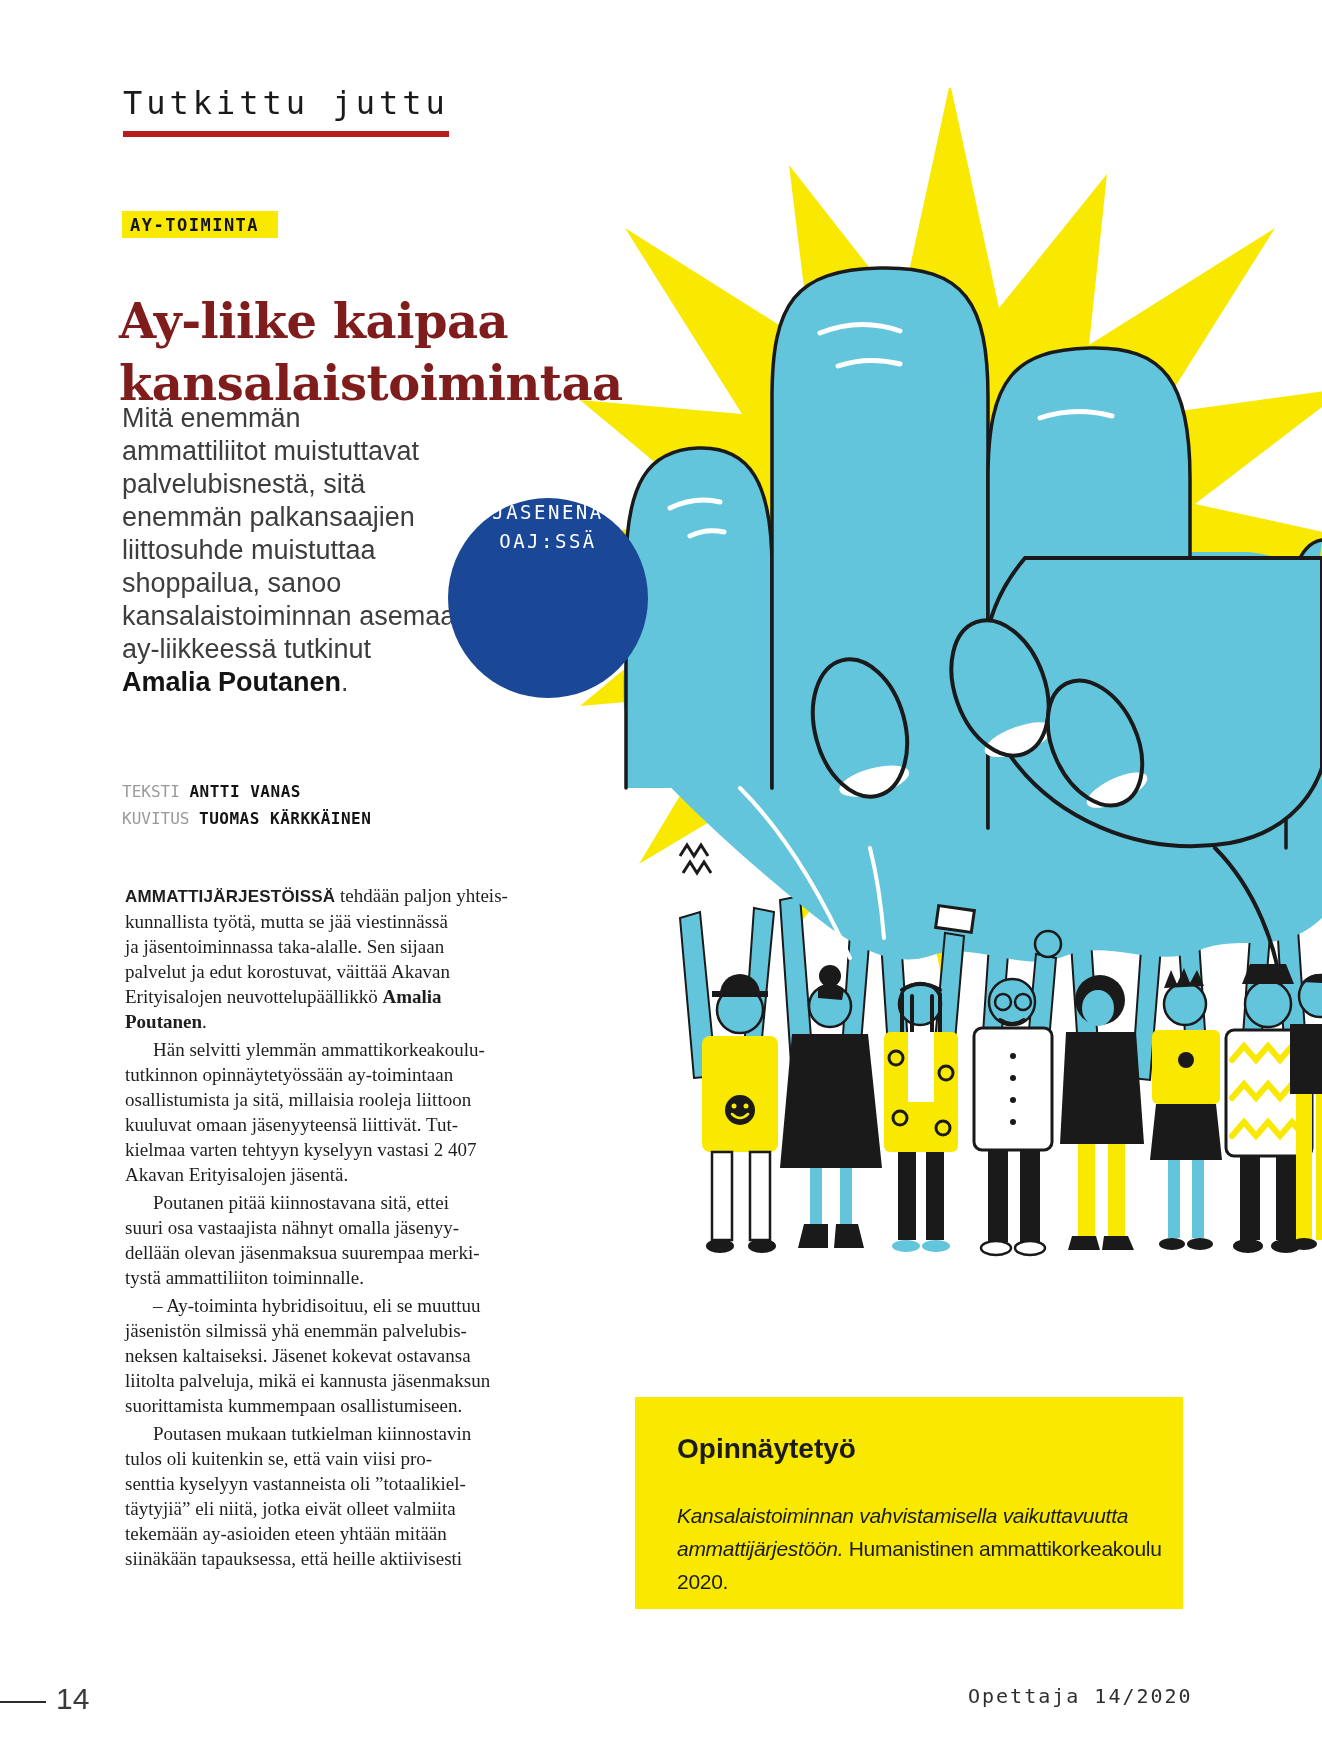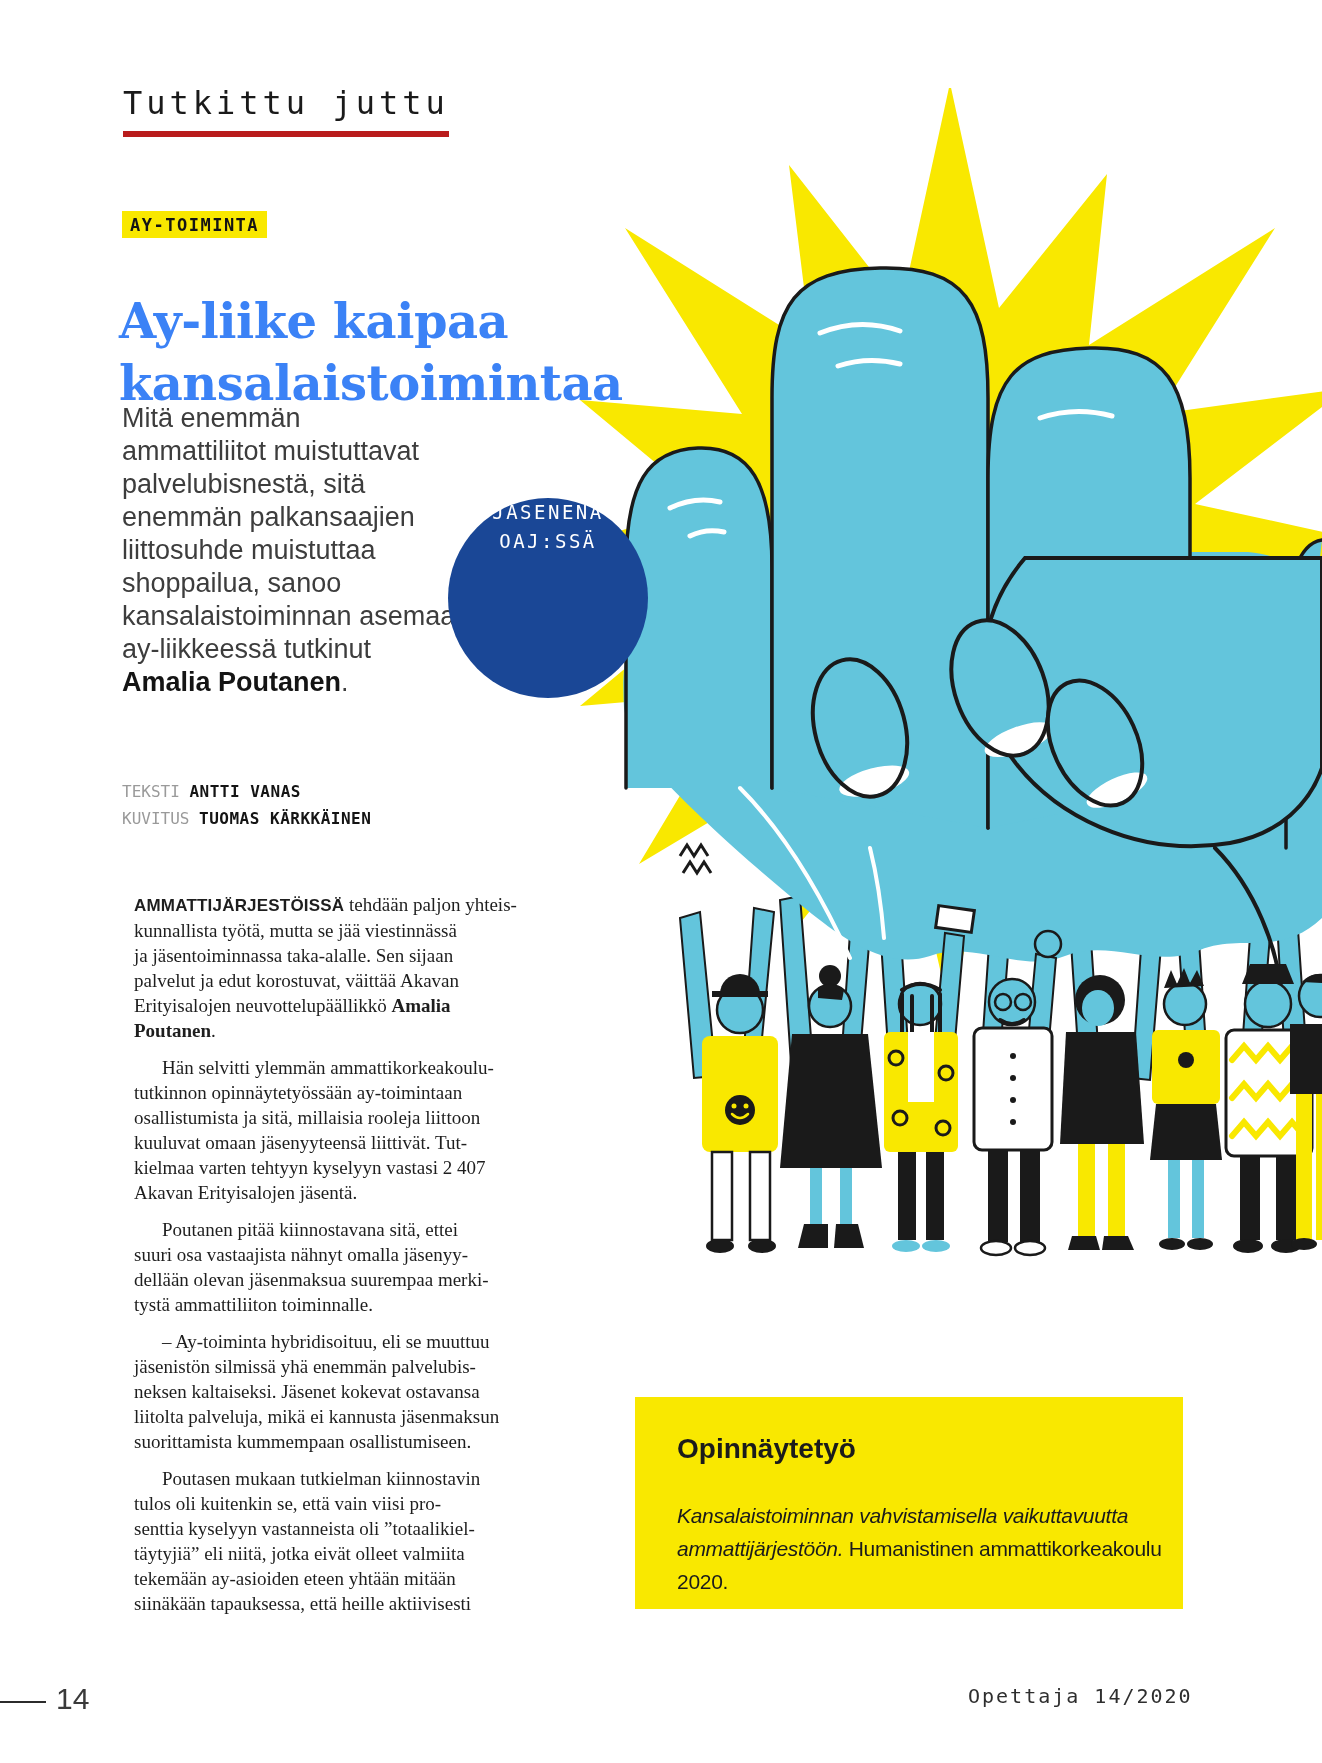--- a/index.html
+++ b/index.html
@@ -5,40 +5,40 @@
   html,body{margin:0;padding:0;background:#e8e8e8;}
   .page{position:relative;width:1322px;height:1763px;background:#ffffff;overflow:hidden;
         font-family:"Liberation Sans",sans-serif;color:#1a1a1a;}
   .abs{position:absolute;}
   .ml{white-space:pre-line;}
 
   .kicker{left:123px;top:84px;font-family:"DejaVu Sans Mono",monospace;font-size:32px;
           letter-spacing:4px;color:#1a1a1a;border-bottom:6px solid #b91c1c;padding-bottom:9px;}
 
   .tag{left:122px;top:211px;background:#F9E800;font-family:"DejaVu Sans Mono",monospace;
-       font-size:17px;font-weight:600;letter-spacing:1.5px;padding:4px 8px 3px 8px;color:#141414;}
+       font-size:17px;font-weight:600;letter-spacing:1.5px;padding:4px 19px 3px 8px;color:#141414;}
 
   .headline{left:119px;top:258px;font-family:"DejaVu Serif",serif;font-weight:700;
-            font-size:48px;line-height:62px;letter-spacing:-0.5px;color:#3b82f6;}
+            font-size:48px;line-height:62px;letter-spacing:-0.5px;color:#7f1d1d;}
 
   .lead{left:122px;top:402px;width:350px;font-size:27px;line-height:33px;color:#3d3d3d;font-weight:400;}
   .lead b{color:#141414;font-weight:700;}
 
   .credits{left:122px;top:778px;font-family:"DejaVu Sans Mono",monospace;font-size:16px;line-height:27px;}
   .credits .lbl{color:#9a9a9a;font-weight:400;}
   .credits .nm{color:#141414;font-weight:700;letter-spacing:0.5px;}
 
   .badge{left:448px;top:498px;width:200px;height:200px;border-radius:50%;background:#1A4796;
          display:flex;align-items:flex-start;justify-content:center;text-align:center;
          font-family:"DejaVu Sans Mono",monospace;font-size:19px;line-height:29px;
          letter-spacing:2.5px;color:#ffffff;}
 
   .body-col{left:122px;top:880px;width:430px;font-family:"Liberation Serif",serif;
             font-size:19px;line-height:25px;color:#1e1e1e;}
-  .body-col p{margin:12px;}
+  .body-col p{margin:3px;}
   .body-col p.ind{text-indent:28px;}
   .leadin{font-family:"Liberation Sans",sans-serif;font-weight:700;font-size:17px;letter-spacing:0.2px;}
   .body-col b{font-weight:700;}
 
   .infobox{left:635px;top:1397px;width:548px;height:212px;background:#F9E800;box-sizing:border-box;
            padding:36px 14px 0 42px;color:#1b1b1b;}
   .infobox h2{margin:0 0 34px 0;font-size:28px;font-weight:700;font-family:"Liberation Sans",sans-serif;}
   .infobox .cite{font-size:21px;line-height:33px;letter-spacing:-0.3px;}
   .infobox .it{font-style:italic;margin-top:48px;}
 

